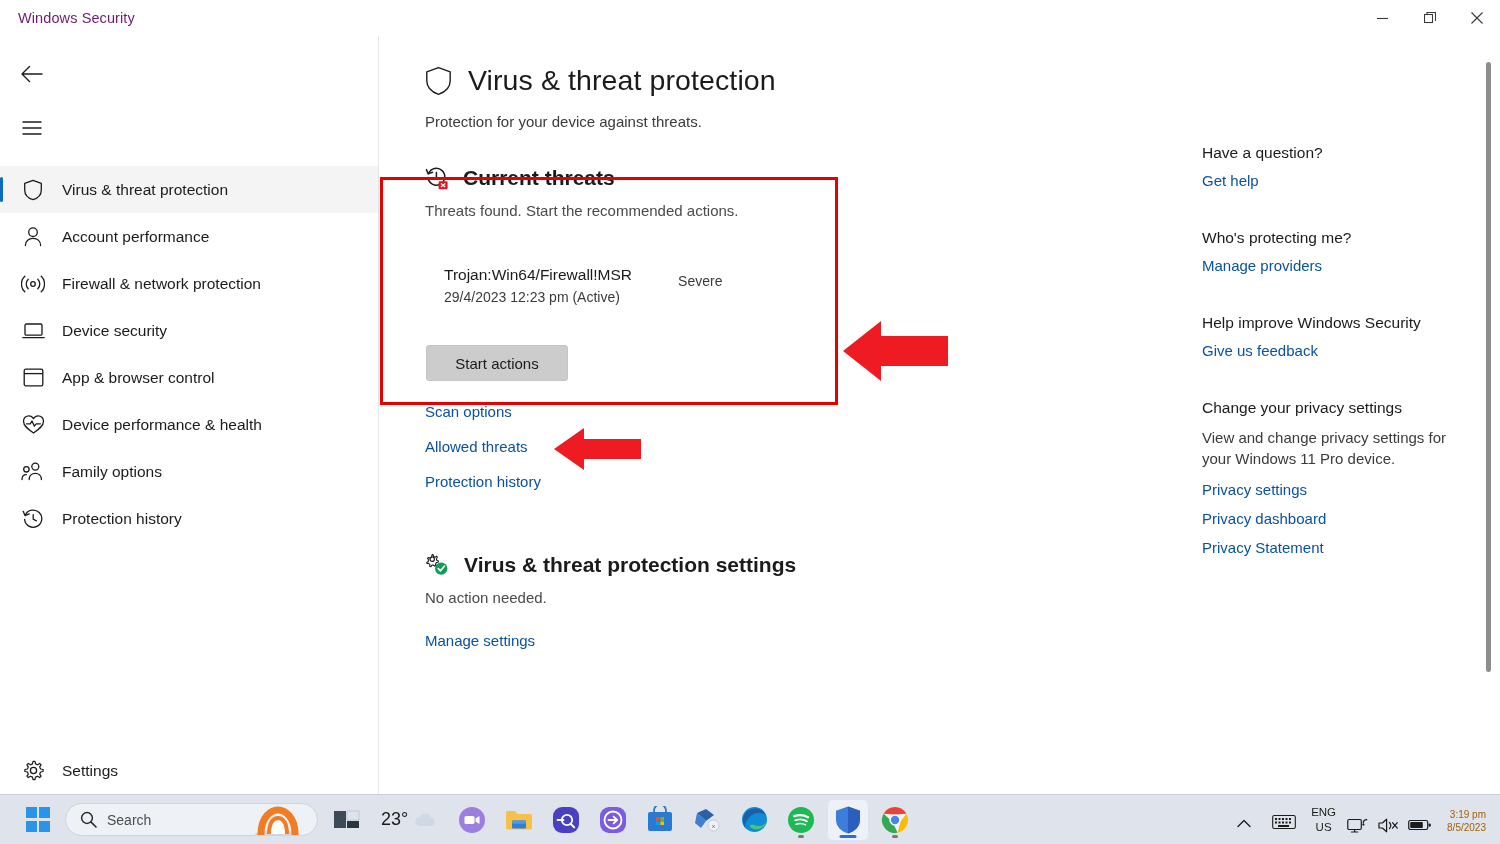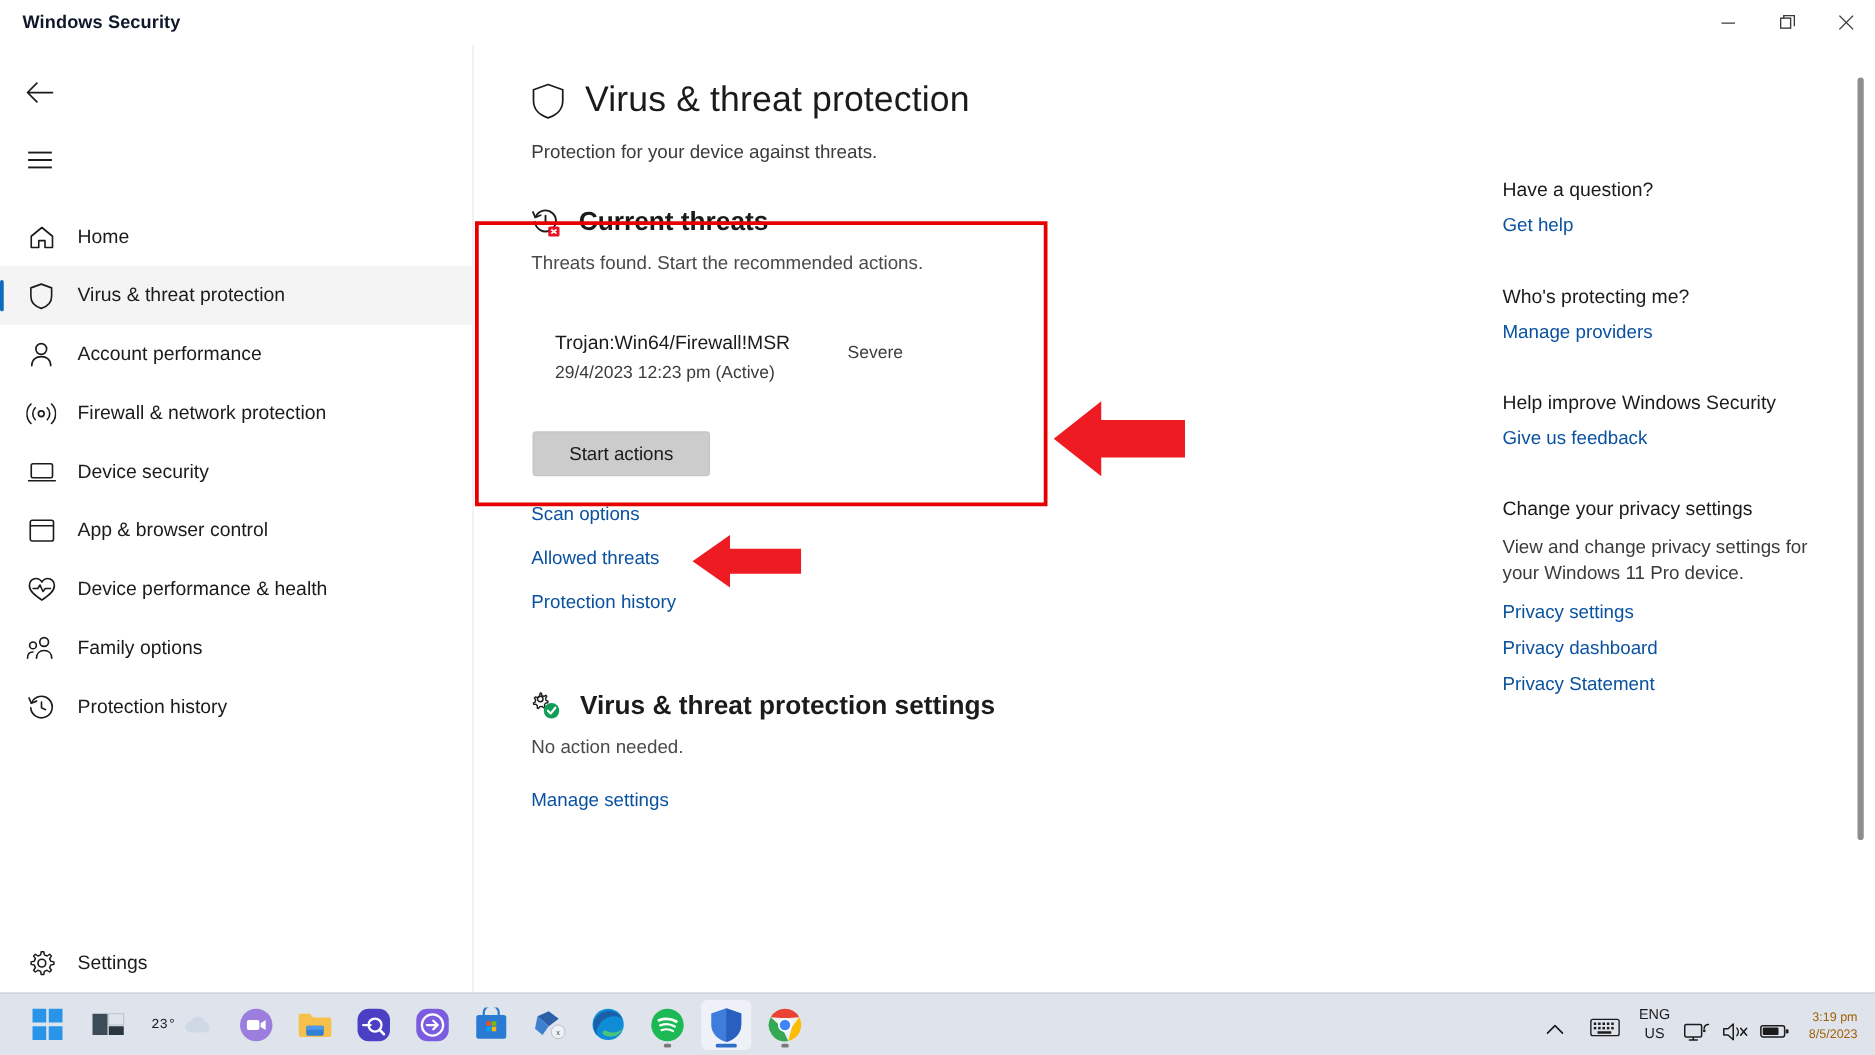--- a/index.html
+++ b/index.html
@@ -19,23 +19,22 @@
   
   .titlebar {
     position: absolute; top: 0; left: 0;
     width: 1500px; height: 36px;
     background: #ffffff;
     display: flex; align-items: center;
   }
   .titlebar-text {
     margin-left: 18px;
     font-size: 14.5px;
-    color: #0f172a;
+    color: #701a75;
     letter-spacing: 0.1px;
-    font-weight: bold;
   }
   .win-controls {
     position: absolute; right: 0; top: 0;
     height: 36px; display: flex;
   }
   .win-btn {
     width: 47px; height: 36px;
     display: flex; align-items: center; justify-content: center;
     color: #3a3a3a;
   }
@@ -274,21 +273,21 @@
   .tb-clock {
     font-size: 10px; color: #a16207; text-align: right; line-height: 1.3;
     margin-left: 4px;
   }
   .tb-sys { display: flex; align-items: center; gap: 9px; color:#1b1b1b; }
 
   .weather {
     display: flex; align-items: center;
     padding: 0 8px; height: 40px; gap: 5px;
   }
-  .weather-temp { font-size: 11px; color: #1b1b1b; font-family: Liberation Mono, monospace; }
+  .weather-temp { font-size: 18px; color: #1b1b1b; }
 </style>
 </head>
 <body>
 
 <div id="app">
 
   <div class="titlebar">
     <span class="titlebar-text">Windows Security</span>
     <div class="win-controls">
       <div class="win-btn">
@@ -324,28 +323,20 @@
       <div class="nav-top-btn ham-btn">
         <svg width="20" height="14" viewBox="0 0 20 14">
           <line x1="0.5" y1="1" x2="19.5" y2="1" stroke="#1b1b1b" stroke-width="1.5"></line>
           <line x1="0.5" y1="7" x2="19.5" y2="7" stroke="#1b1b1b" stroke-width="1.5"></line>
           <line x1="0.5" y1="13" x2="19.5" y2="13" stroke="#1b1b1b" stroke-width="1.5"></line>
         </svg>
       </div>
 
       <div class="nav-list">
 
-        <div class="nav-item">
-          <span class="nav-icon">
-            <svg width="21" height="20" viewBox="0 0 21 20">
-              <path d="M2 9 L10.5 2 L19 9 V18 H13 V12.5 H8 V18 H2 Z" fill="none" stroke="#1b1b1b" stroke-width="1.3" stroke-linejoin="round"></path>
-            </svg>
-          </span>
-          <span class="nav-label">Home</span>
-        </div>
 
         <div class="nav-item selected">
           <span class="nav-icon">
             <svg width="20" height="22" viewBox="0 0 20 22">
               <path d="M10 1.3 L18.3 4.3 V11 C18.3 16 14.6 19.3 10 20.7 C5.4 19.3 1.7 16 1.7 11 V4.3 Z" fill="none" stroke="#1b1b1b" stroke-width="1.3" stroke-linejoin="round"></path>
             </svg>
           </span>
           <span class="nav-label">Virus &amp; threat protection</span>
         </div>
 
@@ -558,20 +549,32 @@
     <div class="tb-left">
       <div class="tb-start">
         <span class="win-logo">
           <i></i>
             <i></i>
             <i></i>
             <i></i>
         </span>
       </div>
 
+      <div class="tb-search">
+        <svg width="17" height="17" viewBox="0 0 17 17">
+          <circle cx="7" cy="7" r="5.4" fill="none" stroke="#2b2b2b" stroke-width="1.5"></circle>
+          <line x1="11.1" y1="11.1" x2="16" y2="16" stroke="#2b2b2b" stroke-width="1.6" stroke-linecap="round"></line>
+        </svg>
+        <span class="tb-search-text">Search</span>
+        <svg width="70" height="34" viewBox="0 0 70 34" style="position:absolute;right:4px;top:1px">
+          <ellipse cx="34" cy="29" rx="22" ry="3.2" fill="#cfd6e0"></ellipse>
+          <path d="M18 29 C18 12 28 5 35 5 C42 5 52 12 52 29" fill="none" stroke="#f07c23" stroke-width="7" stroke-linecap="round"></path>
+          <path d="M26 29 C26 18 30 13 35 13 C40 13 44 18 44 29" fill="#ffffff" stroke="#f07c23" stroke-width="4"></path>
+        </svg>
+      </div>
     </div>
 
     <div class="tb-apps">
 
       <div class="tb-icon">
         <svg width="27" height="24" viewBox="0 0 27 24">
           <rect x="1" y="3" width="12" height="17" fill="#3d4a57"></rect>
           <rect x="14" y="3" width="12" height="9" fill="#dfe4ec" stroke="#b9c1cc" stroke-width="0.8"></rect>
           <rect x="14" y="13" width="12" height="7" fill="#2b353f"></rect>
         </svg>

